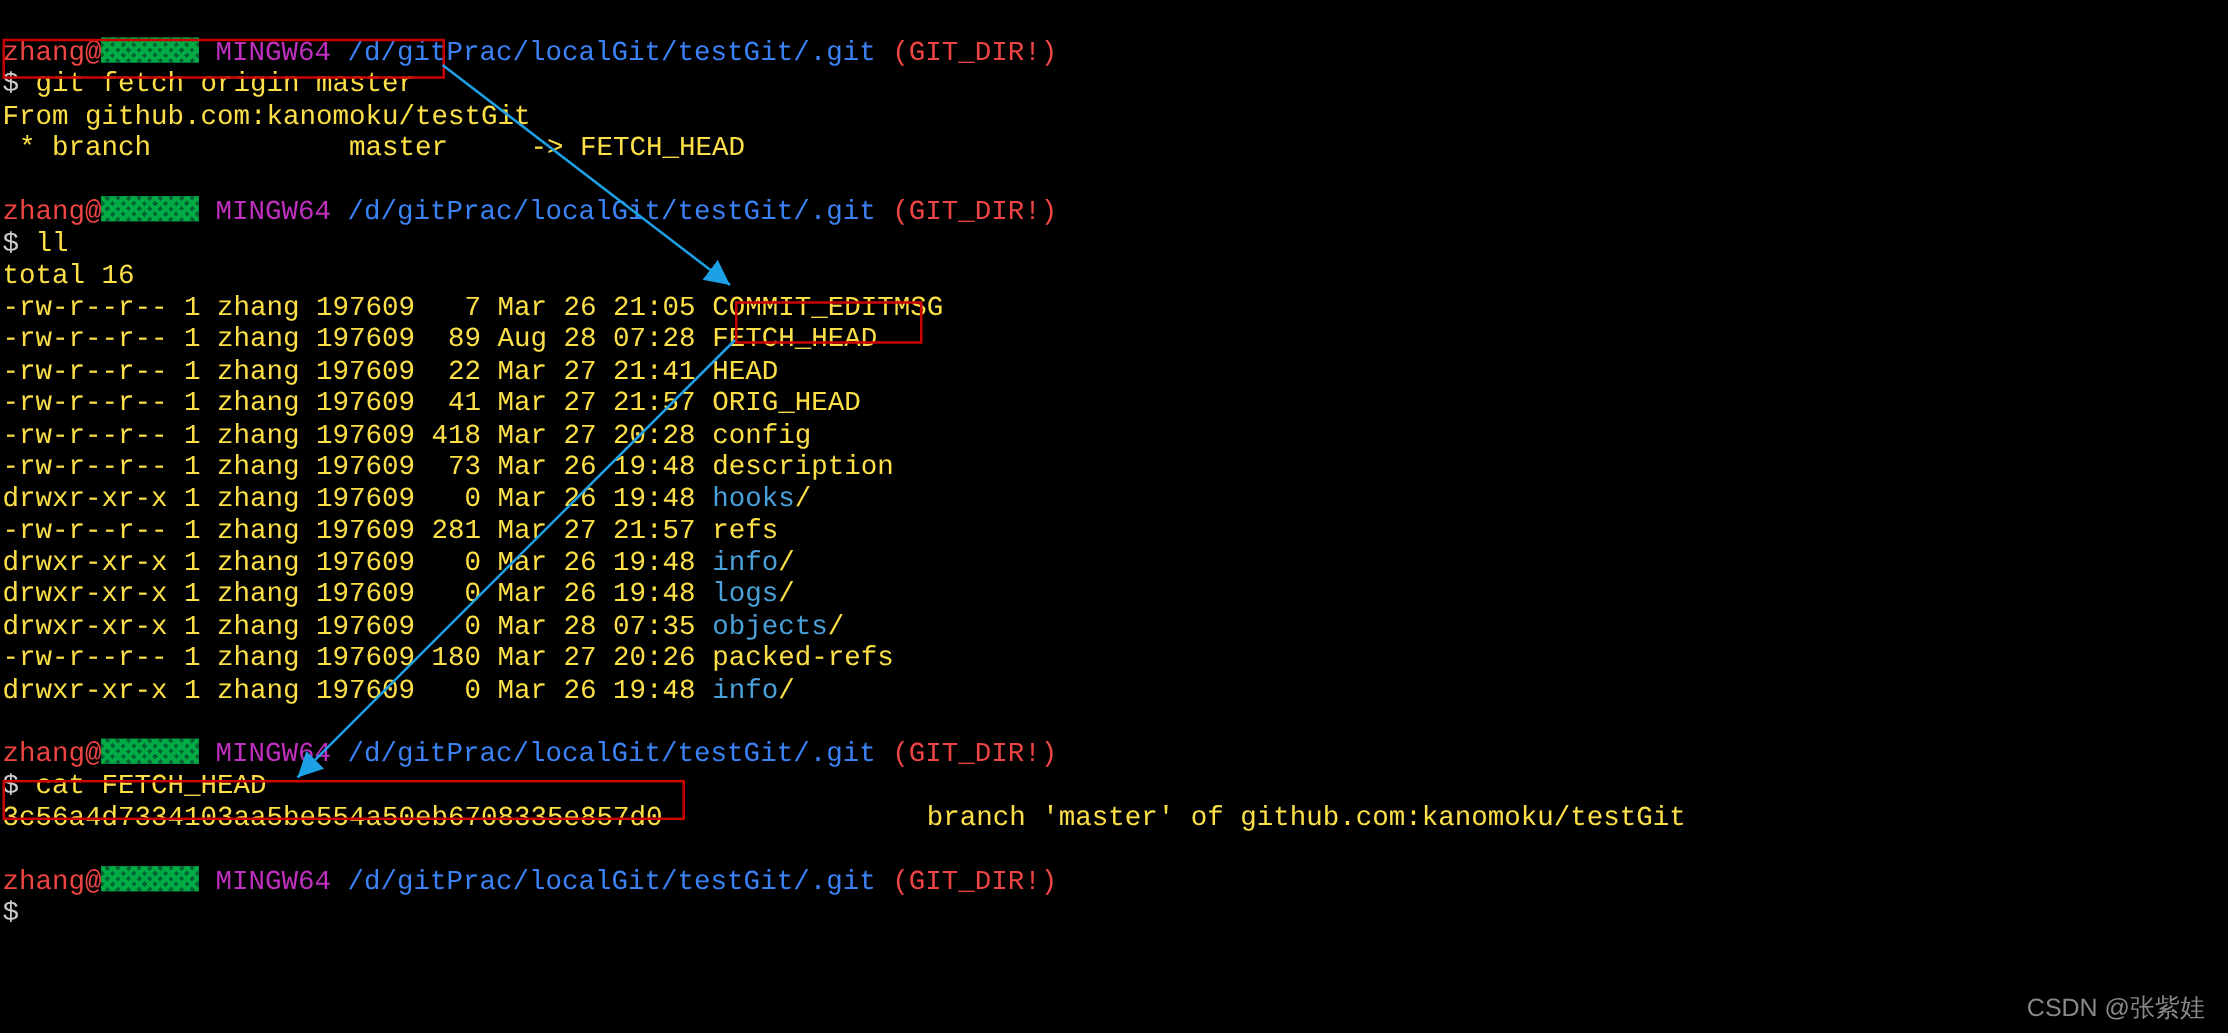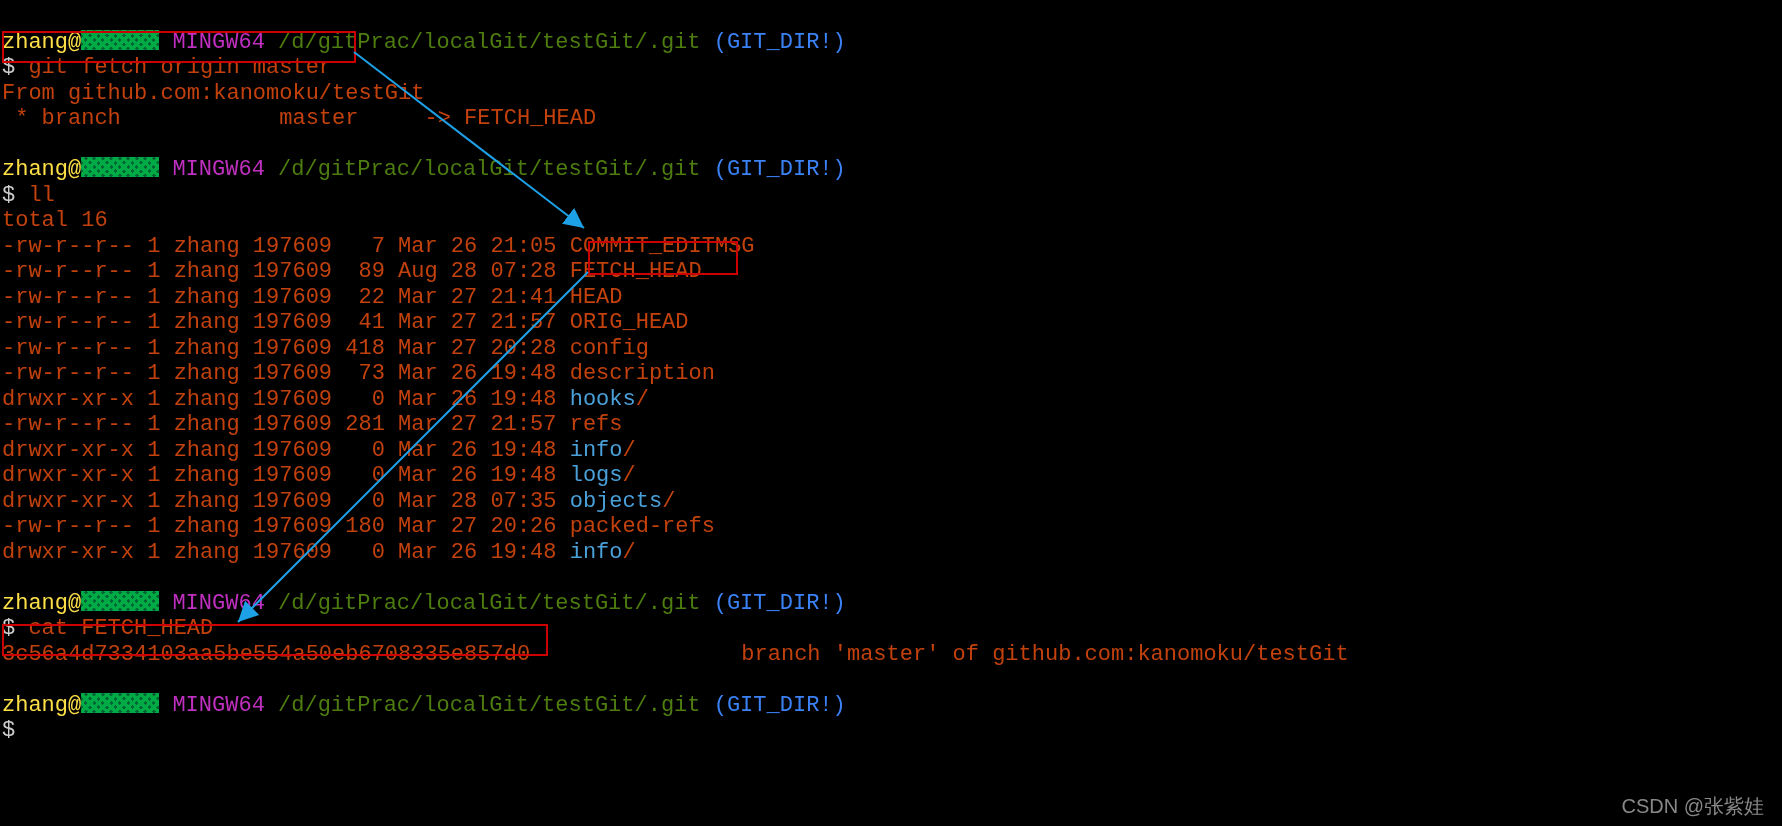--- a/index.html
+++ b/index.html
@@ -12,27 +12,27 @@
     }
     .terminal {
       position: relative;
       font-family: "Consolas", "Courier New", monospace;
       font-size: 22px;
       line-height: 25.5px;
       color: #ccc;
       white-space: pre;
       padding: 4px 0 0 2px;
     }
-    .user  { color: #fde047; text-align: center; }
+    .user  { color: #ef4444; text-align: center; }
     .mingw { color: #c030c0; }
-    .path  { color: #4d7c0f; }
-    .gitd  { color: #3b82f6; }
+    .path  { color: #3b82f6; }
+    .gitd  { color: #ef4444; }
     .dollar{ color: #ccc; }
     .dir   { color: #4aa0d8; text-align: center; }
-    .white { color: #c2410c; }
+    .white { color: #fde047; }
 
     .censor {
       display:inline-block;
       width: 78px;
       height: 20px;
       vertical-align: -2px;
       background:
         repeating-linear-gradient(135deg,#0a4 0px,#0a4 3px,#063 3px,#063 6px),
         repeating-linear-gradient(45deg, #0a4 0px,#0a4 3px,#063 3px,#063 6px);
       background-blend-mode: lighten;

